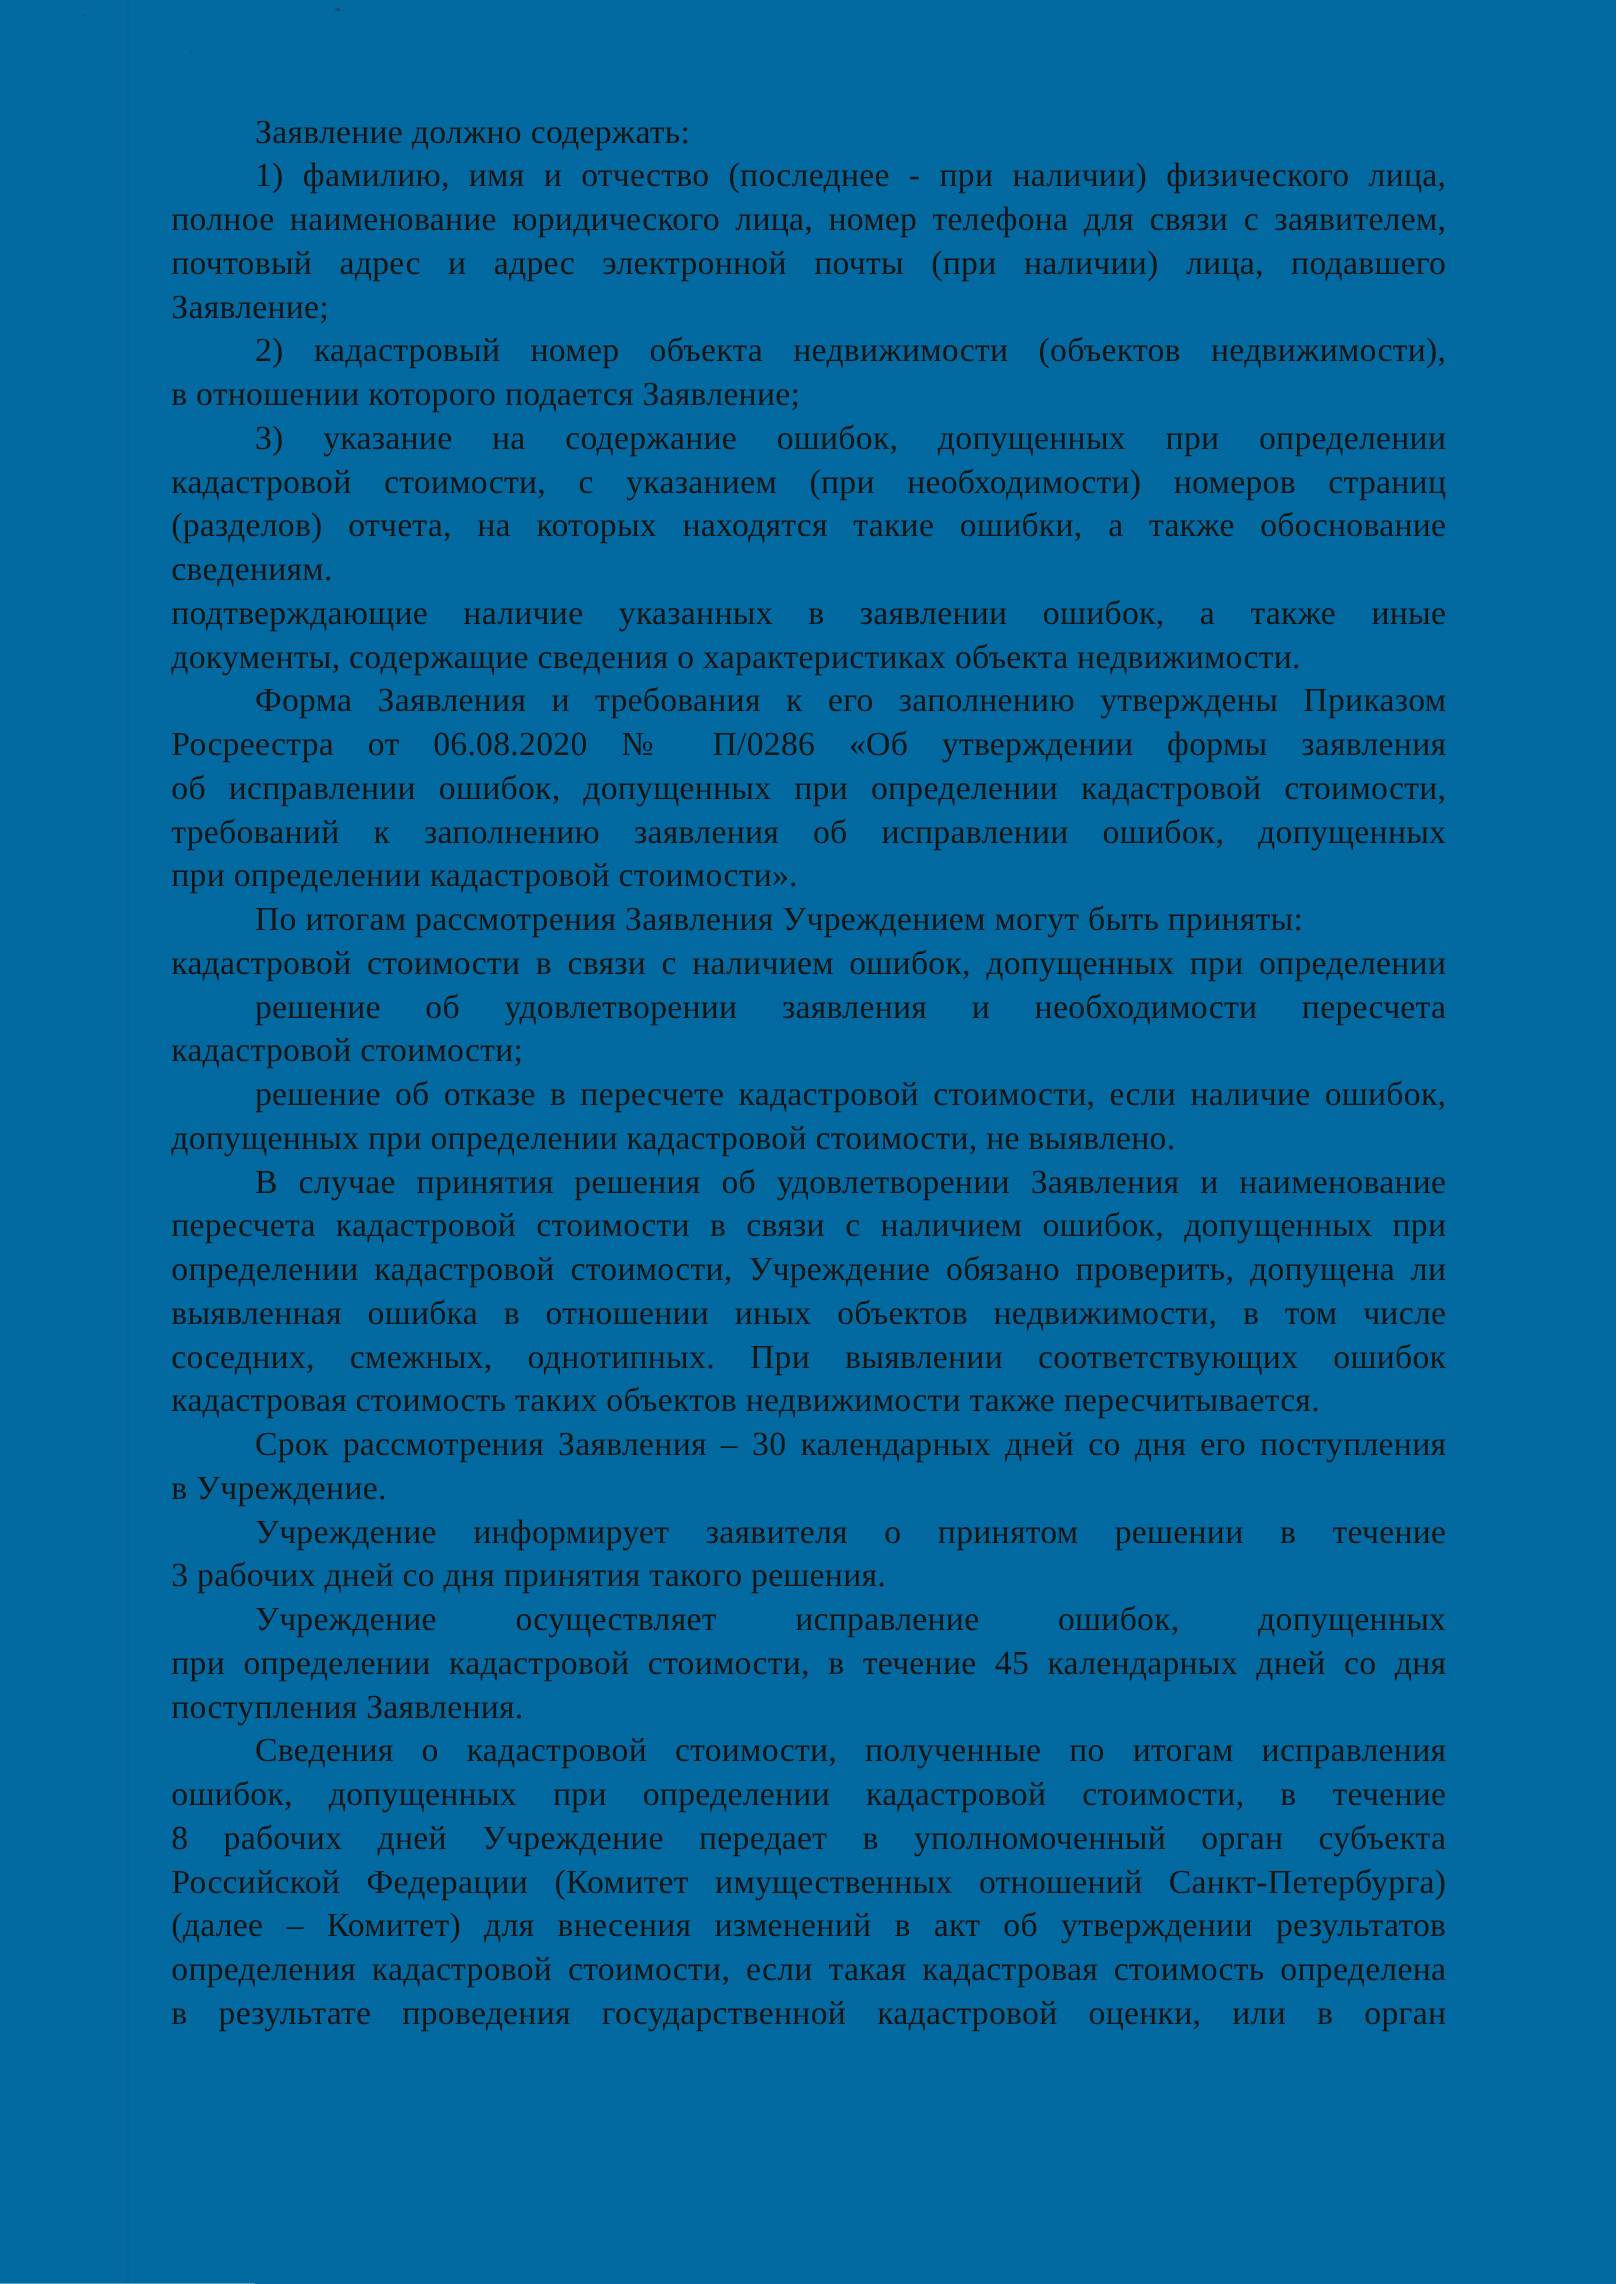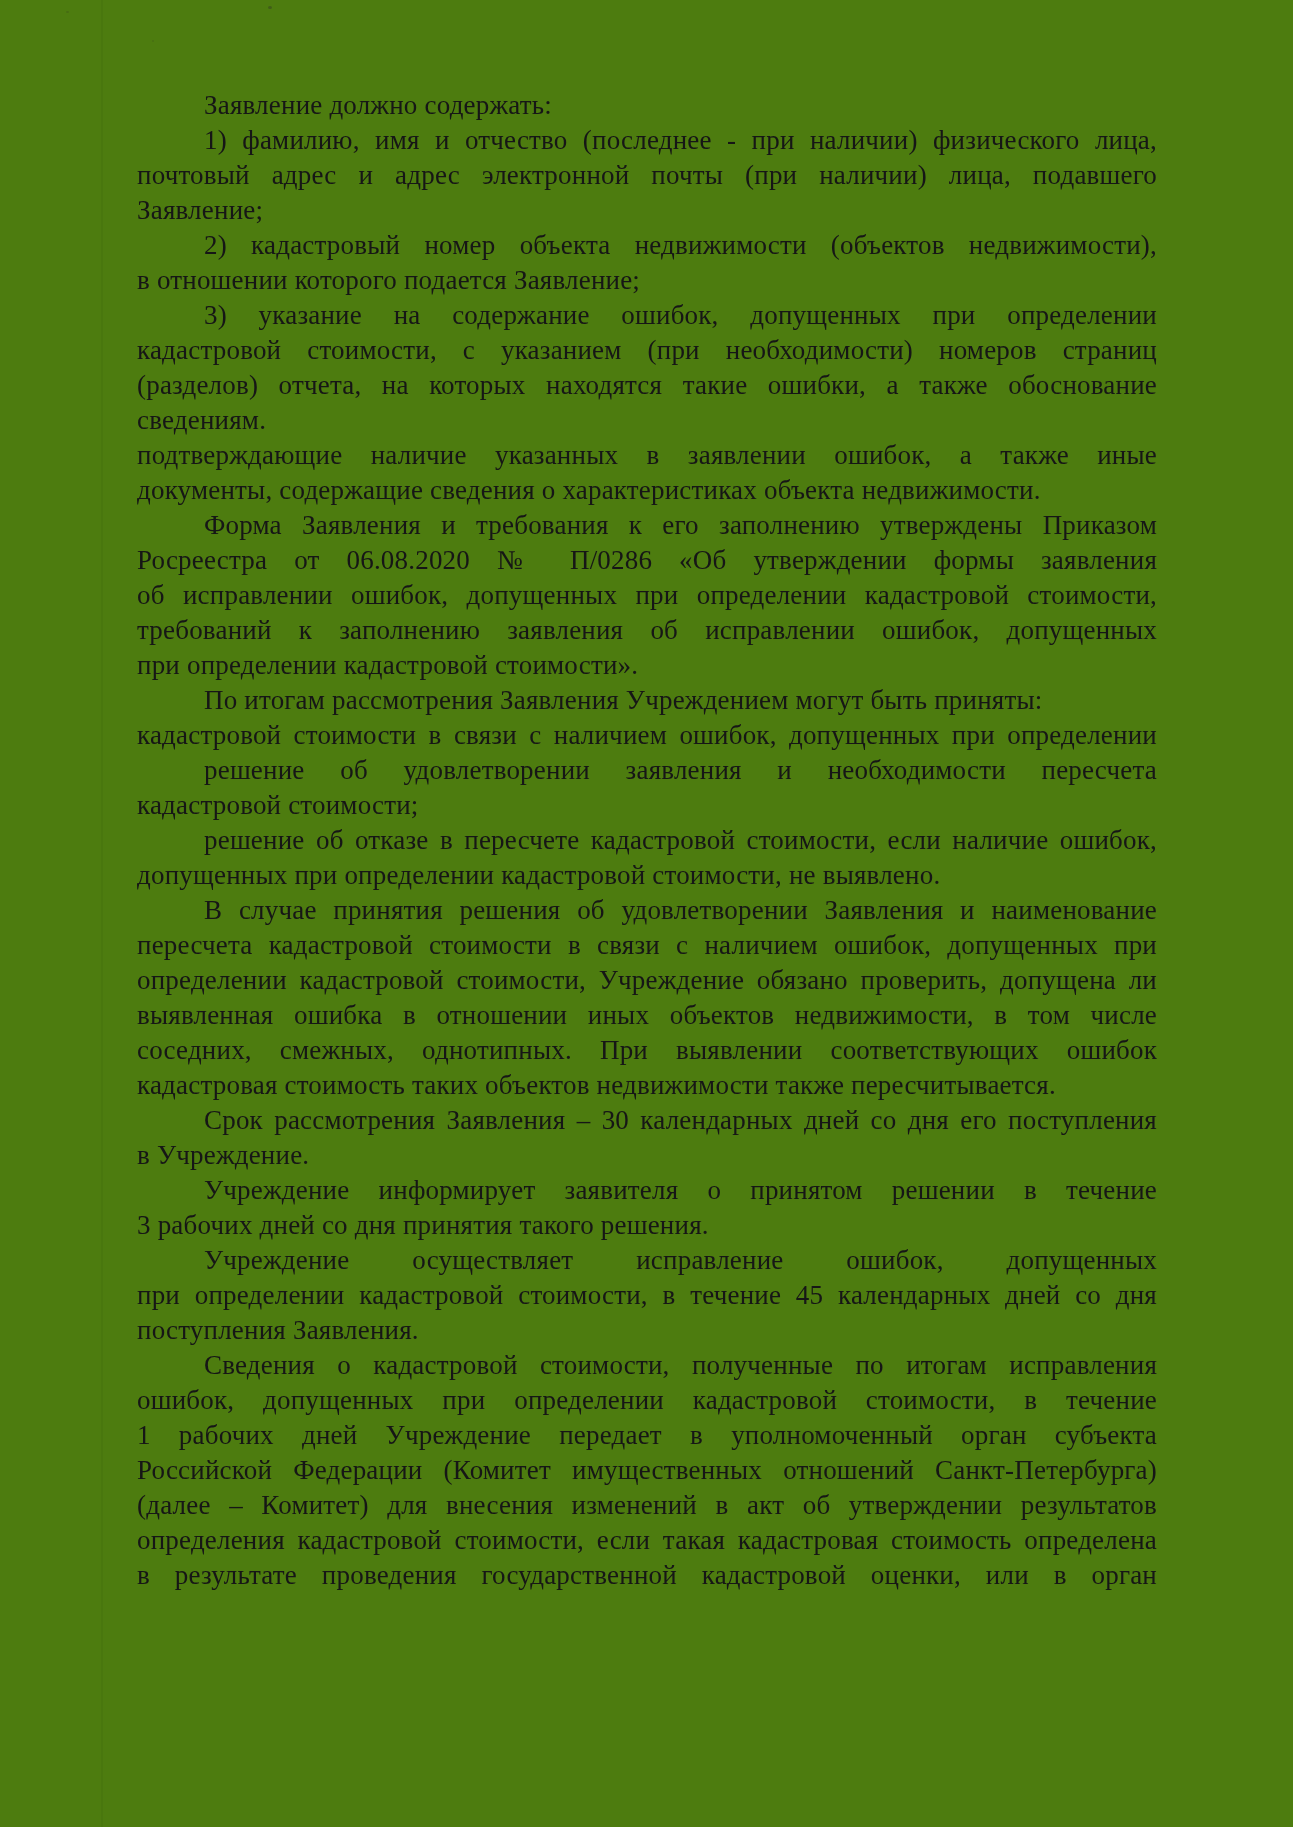--- a/index.html
+++ b/index.html
@@ -54,31 +54,32 @@
     overflow: visible;
     white-space: normal;
   }
   .line.first { text-indent: 67px; }
   .line.last  { text-align-last: left; }
   .line.last.stretch { text-align-last: justify; }
 </style>
 </head>
 <body>
 
-<div class="page" style="background: #4d7c0f; color: rgb(22, 22, 22);">
+<div class="page" style="background: #0369a1; color: rgb(22, 22, 22);">
   <div class="scan-streak"></div>
   <div class="speck s1"></div>
   <div class="speck s2"></div>
   <div class="speck s3"></div>
   <div class="text-block">
       <div class="para">
         <div class="line first last">Заявление должно содержать:</div>
       </div>
       <div class="para">
         <div class="line first">1) фамилию, имя и отчество (последнее - при наличии) физического лица,</div>
+        <div class="line">полное наименование юридического лица, номер телефона для связи с заявителем,</div>
         <div class="line">почтовый адрес и адрес электронной почты (при наличии) лица, подавшего</div>
         <div class="line last">Заявление;</div>
       </div>
       <div class="para">
         <div class="line first">2) кадастровый номер объекта недвижимости (объектов недвижимости),</div>
         <div class="line last">в отношении которого подается Заявление;</div>
       </div>
       <div class="para">
         <div class="line first">3) указание на содержание ошибок, допущенных при определении</div>
         <div class="line">кадастровой стоимости, с указанием (при необходимости) номеров страниц</div>
@@ -125,20 +126,20 @@
         <div class="line last">3 рабочих дней со дня принятия такого решения.</div>
       </div>
       <div class="para">
         <div class="line first">Учреждение осуществляет исправление ошибок, допущенных</div>
         <div class="line">при определении кадастровой стоимости, в течение 45 календарных дней со дня</div>
         <div class="line last">поступления Заявления.</div>
       </div>
       <div class="para">
         <div class="line first">Сведения о кадастровой стоимости, полученные по итогам исправления</div>
         <div class="line">ошибок, допущенных при определении кадастровой стоимости, в течение</div>
-        <div class="line">1 рабочих дней Учреждение передает в уполномоченный орган субъекта</div>
+        <div class="line">8 рабочих дней Учреждение передает в уполномоченный орган субъекта</div>
         <div class="line">Российской Федерации (Комитет имущественных отношений Санкт-Петербурга)</div>
         <div class="line">(далее – Комитет) для внесения изменений в акт об утверждении результатов</div>
         <div class="line">определения кадастровой стоимости, если такая кадастровая стоимость определена</div>
         <div class="line last stretch">в результате проведения государственной кадастровой оценки, или в орган</div>
       </div>
     </div>
 </div>
 
 </body></html>

